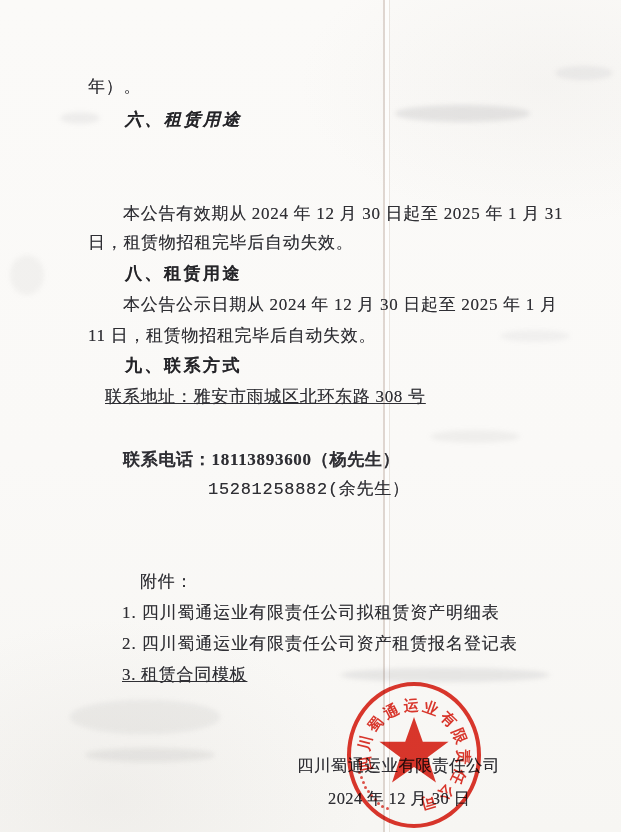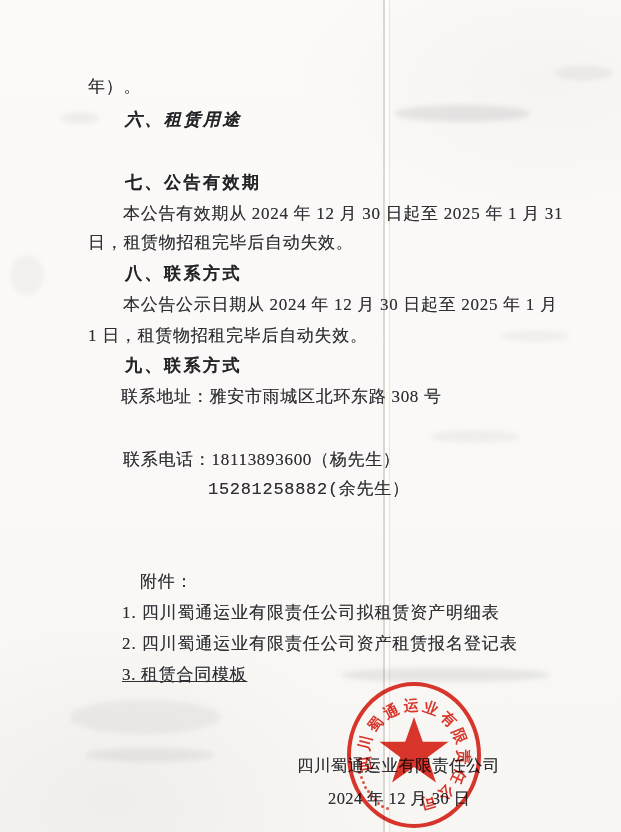--- a/index.html
+++ b/index.html
@@ -89,31 +89,30 @@
   <div class="smudge" style="left:500px;top:330px;width:70px;height:12px;background:rgba(130,130,136,.08);"></div>
   <div class="smudge" style="left:340px;top:668px;width:210px;height:14px;background:rgba(122,122,128,.14);"></div>
   <div class="smudge" style="left:70px;top:700px;width:150px;height:34px;background:rgba(140,138,140,.10);"></div>
   <div class="smudge" style="left:85px;top:748px;width:130px;height:14px;background:rgba(128,128,134,.12);"></div>
   <div class="smudge" style="left:10px;top:255px;width:34px;height:40px;background:rgba(140,138,140,.08);"></div>
 
   <div class="ln" style="left:88px;top:78px;">年）。</div>
 
   <div class="ln hd" style="left:125px;top:111px;font-style:italic;">六、租赁用途</div>
 
-  <div class="ln hd" style="left:125px;top:174px;">七、公告有效期</div>
   <div class="ln" style="left:123px;top:205px;">本公告有效期从 2024 年 12 月 30 日起至 2025 年 1 月 31</div>
   <div class="ln" style="left:88px;top:234px;">日，租赁物招租完毕后自动失效。</div>
 
-  <div class="ln hd" style="left:125px;top:265px;">八、联系方式</div>
+  <div class="ln hd" style="left:125px;top:265px;">八、租赁用途</div>
   <div class="ln" style="left:123px;top:296px;">本公告公示日期从 2024 年 12 月 30 日起至 2025 年 1 月</div>
-  <div class="ln" style="left:88px;top:327px;">1 日，租赁物招租完毕后自动失效。</div>
+  <div class="ln" style="left:88px;top:327px;">11 日，租赁物招租完毕后自动失效。</div>
 
   <div class="ln hd" style="left:125px;top:357px;">九、联系方式</div>
-  <div class="ln" style="left:121px;top:388px;">联系地址：雅安市雨城区北环东路 308 号</div>
-  <div class="ln" style="left:123px;top:451px;">联系电话：18113893600（杨先生）</div>
+  <div class="ln" style="left:105px;top:388px;text-decoration:underline;">联系地址：雅安市雨城区北环东路 308 号</div>
+  <div class="ln" style="left:123px;top:451px;font-weight:bold;">联系电话：18113893600（杨先生）</div>
   <div class="ln" style="left:208px;top:481px;font-family:Liberation Mono, monospace;">15281258882(余先生）</div>
 
   <div class="ln" style="left:140px;top:573px;">附件：</div>
   <div class="ln" style="left:122px;top:604px;letter-spacing:.9px;">1. 四川蜀通运业有限责任公司拟租赁资产明细表</div>
   <div class="ln" style="left:122px;top:635px;letter-spacing:.9px;">2. 四川蜀通运业有限责任公司资产租赁报名登记表</div>
   <div class="ln" style="left:122px;top:666px;text-decoration:underline;">3. 租赁合同模板</div>
 
   <div class="ln sig" style="left:297px;top:758px;">四川蜀通运业有限责任公司</div>
   <div class="ln sig" style="left:328px;top:791px;">2024 年 12 月 30 日</div>
 

